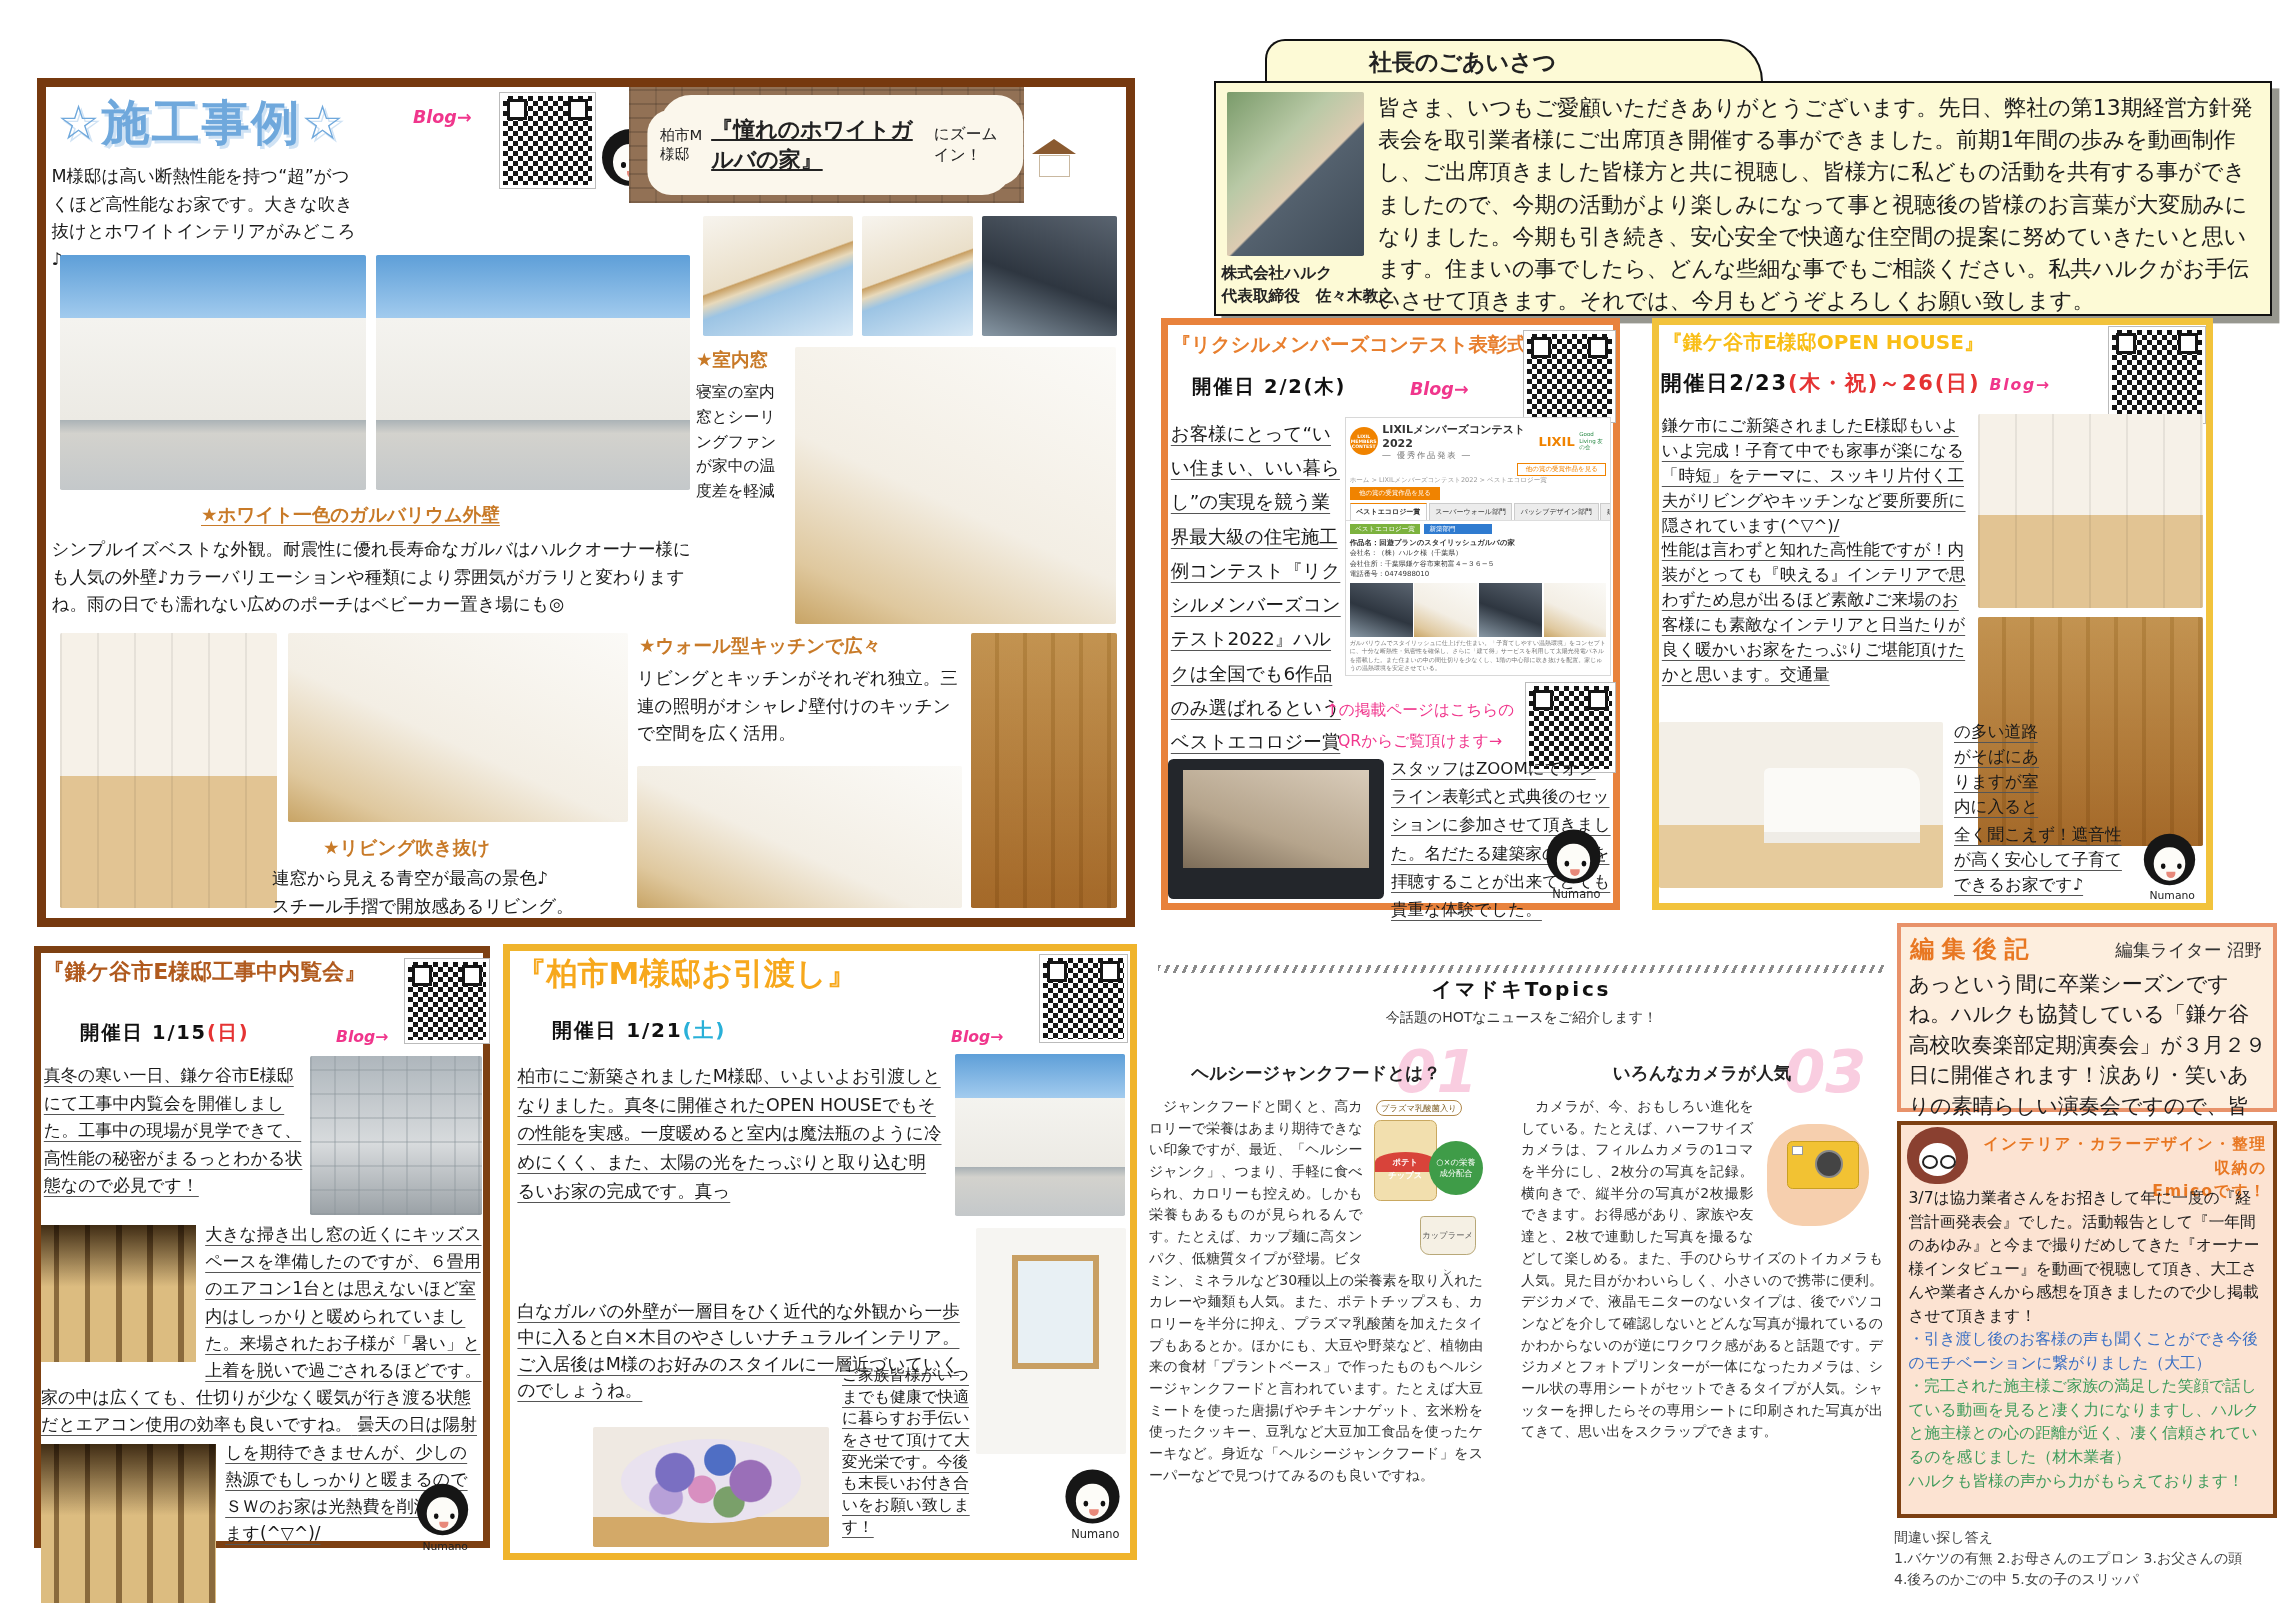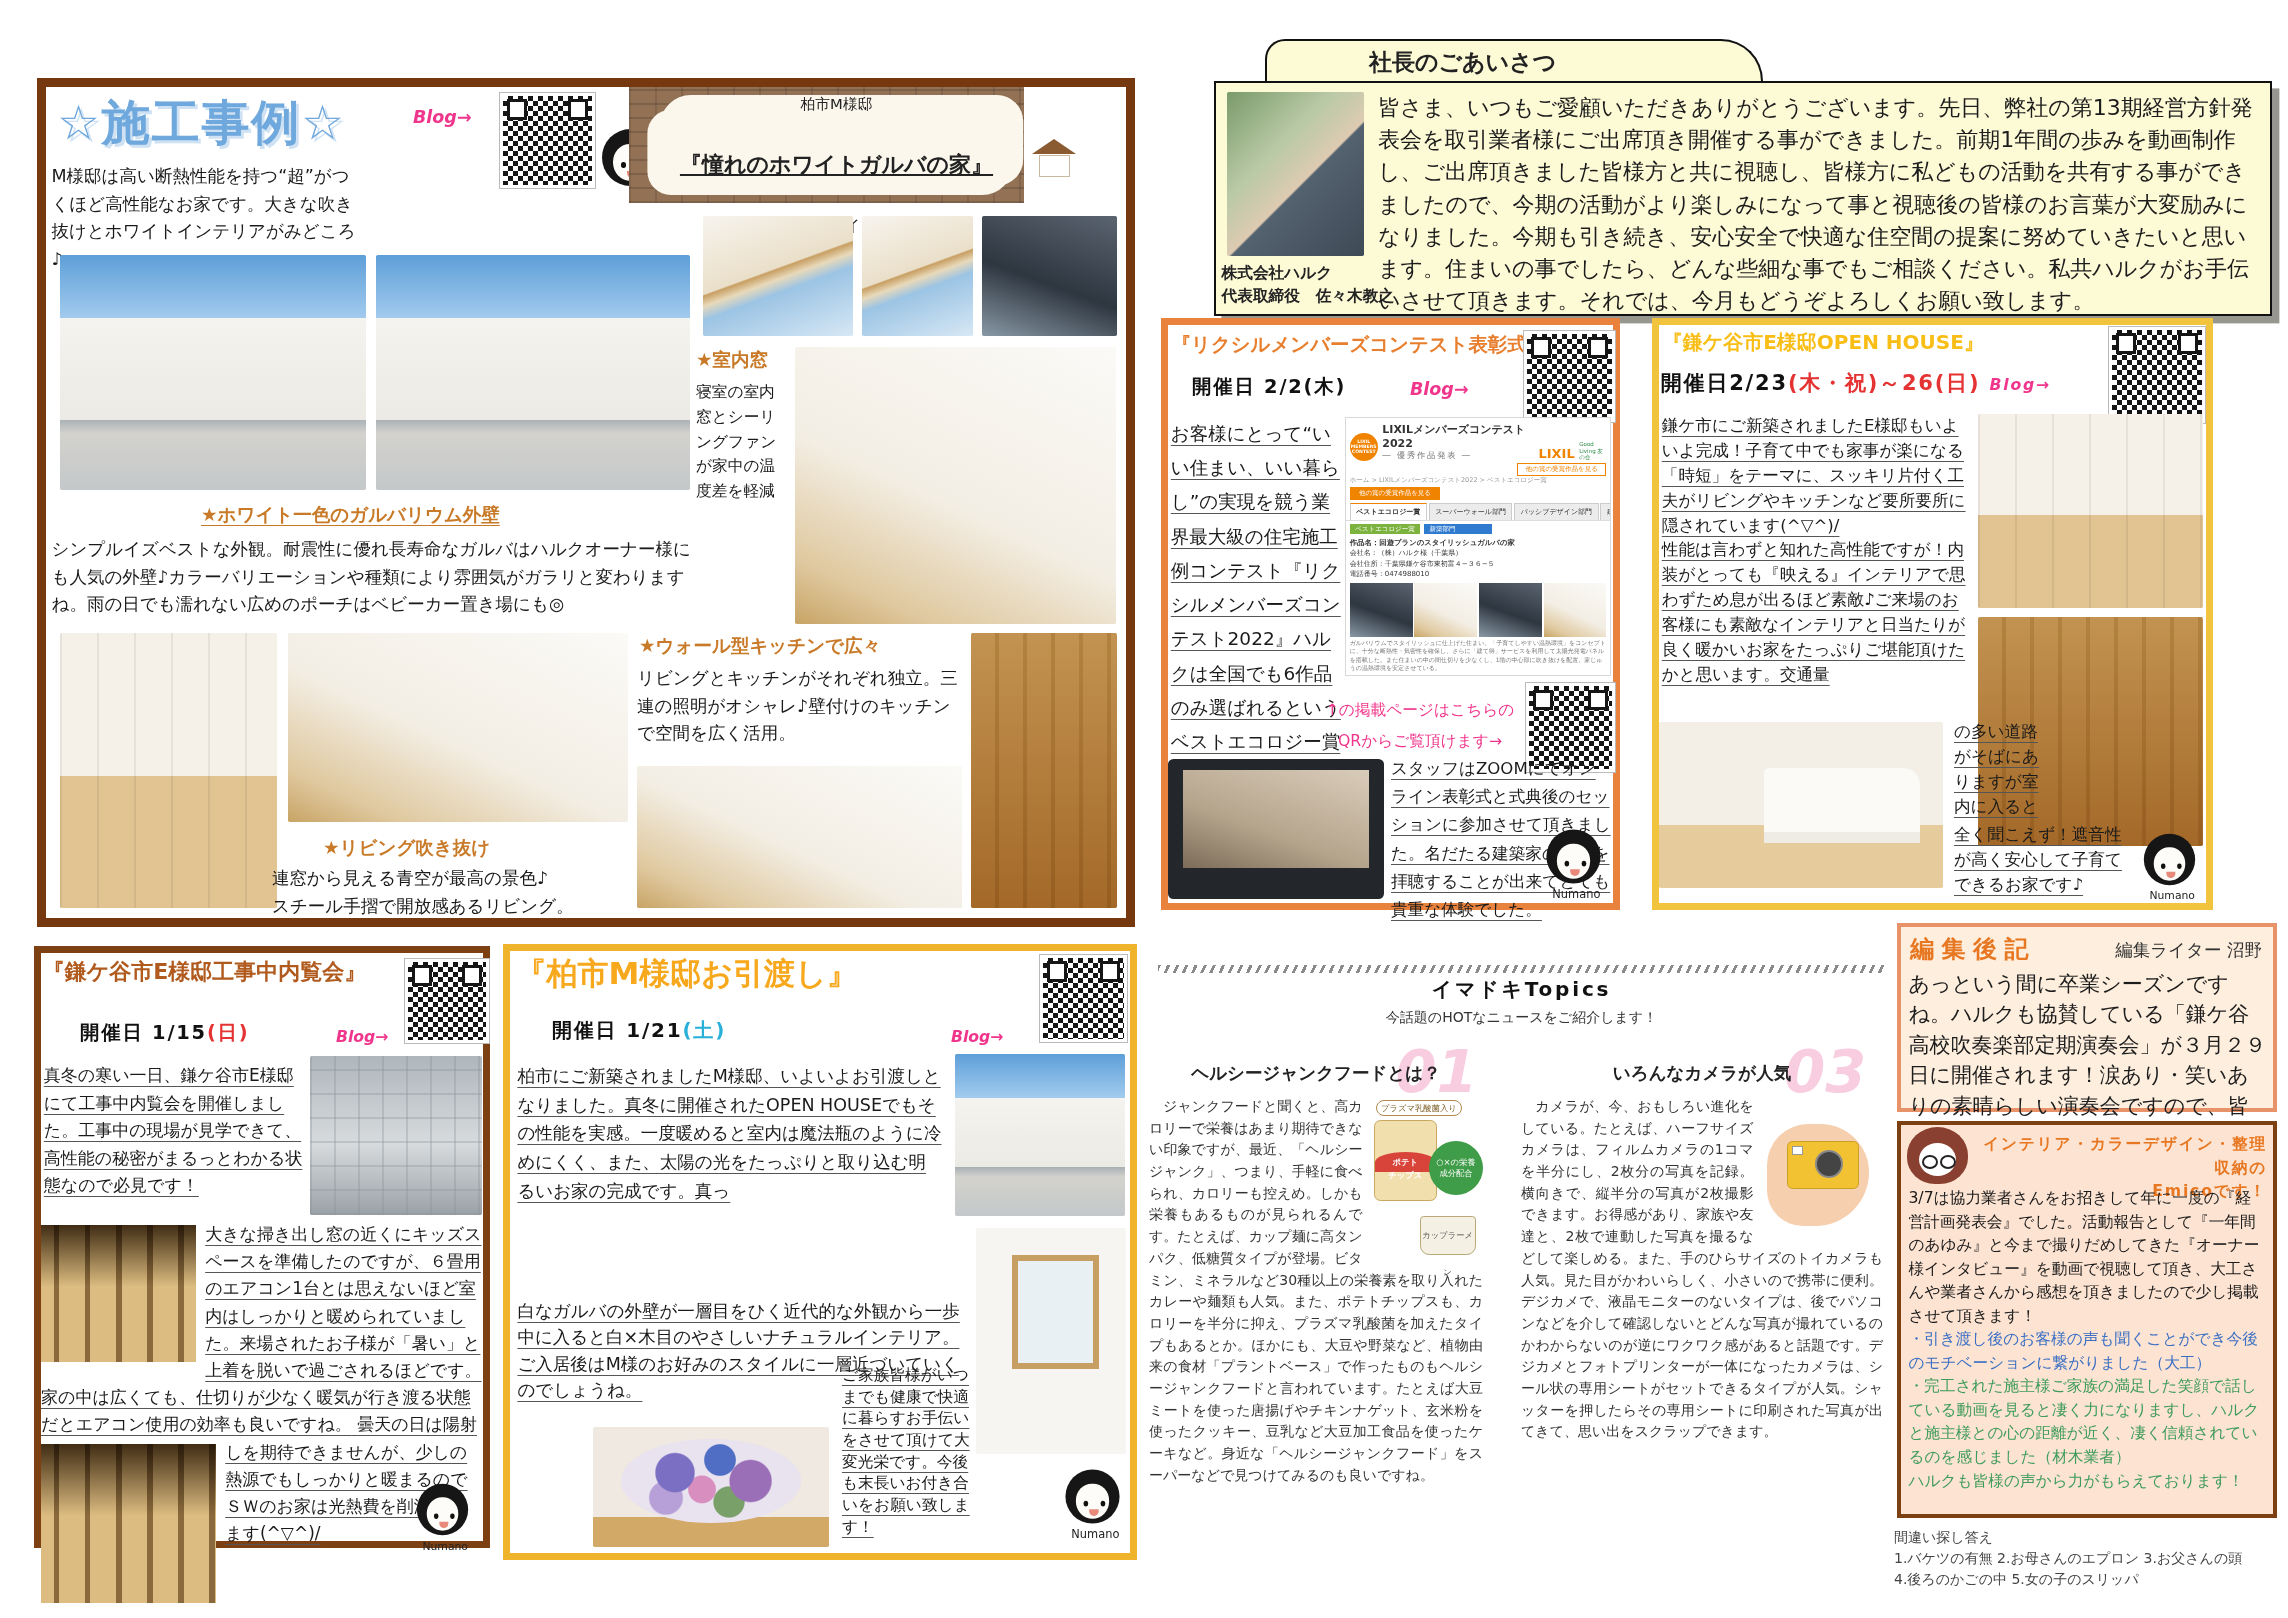--- a/index.html
+++ b/index.html
@@ -56,39 +56,39 @@
      background:radial-gradient(circle at 30% 40%,#7a6fc2 0 14%,transparent 15%),radial-gradient(circle at 55% 25%,#4f6ec4 0 13%,transparent 14%),radial-gradient(circle at 72% 50%,#9a6fb8 0 15%,transparent 16%),radial-gradient(circle at 45% 60%,#d88fc0 0 12%,transparent 13%),radial-gradient(circle at 60% 75%,#7aa06a 0 12%,transparent 13%),radial-gradient(circle at 25% 70%,#b7a0d8 0 11%,transparent 12%),#e9e2ef;}
   .ph-portrait{background:linear-gradient(135deg,#7a9b6a 0%,#b9c9a6 35%,#ddcbb2 55%,#54616e 56%,#3e4a56 100%);}
   .ph-bench{background:linear-gradient(180deg,#f3efe7 0 62%,#e6cb9c 62% 100%);}
   .ph-bench::after{content:"";position:absolute;right:8%;top:28%;width:55%;height:45%;background:#fbfaf7;border-radius:5.5px 16.6px 0 0;box-shadow:inset 0 -11px 0 #efece6;}
   
   .seko-title{font-size:48px;font-weight:bold;color:#6fa8dc;text-shadow:2.8px 2.8px 0 #cfe2f4;letter-spacing:1.8px;}
   .sec-head{font-size:18.5px;font-weight:bold;color:#c87a28;}
   .hbody{font-size:17.5px;line-height:1.58;color:#1a1a1a;}
   .banner{position:absolute;background:#927155;background-image:repeating-linear-gradient(0deg,#00000026 0 1.8px,transparent 1.8px 14px),repeating-linear-gradient(90deg,#0000001c 0 1.8px,transparent 1.8px 26px);}
   .cloud{position:absolute;left:31px;top:8.3px;right:11px;bottom:8.3px;background:#fbf7ec;border-radius:31px;
-         box-shadow:-20px 7.4px 0 -7.4px #fbf7ec,14.8px -4.6px 0 -4.6px #fbf7ec;display:flex;flex-direction:column;align-items:center;justify-content:flex-start;gap:36px;}
+         box-shadow:-20px 7.4px 0 -7.4px #fbf7ec,14.8px -4.6px 0 -4.6px #fbf7ec;display:flex;flex-direction:row;align-items:center;justify-content:flex-start;}
   .house-icon{position:absolute;width:44px;height:39px;}
   .house-icon .hi-roof{position:absolute;left:0;top:0;width:0;height:0;border-left:22px solid transparent;border-right:22px solid transparent;border-bottom:15.7px solid #8a5a30;}
   .house-icon .hi-body{position:absolute;left:6.5px;top:15.7px;width:29.5px;height:20px;background:#fff;border:1.8px solid #c9b8a0;}
   
   .pres-tab{position:absolute;left:51px;top:0;width:498px;height:44px;background:#fdfad6;border:2.8px solid #111;border-bottom:none;border-radius:20px 42px 0 0;box-sizing:border-box;display:flex;align-items:center;padding-left:102px;font-size:23px;font-weight:bold;}
   .pres-main{position:absolute;left:0;top:42px;width:1058px;height:235px;background:#fdfad6;border:2.8px solid #111;box-sizing:border-box;box-shadow:7.4px 7.4px 0 #97978f;}
   .pres-body{position:absolute;left:162px;top:9.2px;width:879px;font-size:22px;line-height:1.46;color:#1c1c1c;}
   .pres-cap{font-size:15.7px;font-weight:bold;line-height:1.45;}
   
   .bx-title-or{font-size:19.4px;font-weight:bold;color:#e87f2e;}
   .bx-title-ye{font-size:20px;font-weight:bold;color:#f9be16;}
   .bx-title-br{font-size:22px;font-weight:bold;color:#b05a1e;}
   .bx-title-ye2{font-size:31px;font-weight:bold;color:#f7a81c;}
   .dt{font-size:19.4px;font-weight:bold;color:#111;letter-spacing:1.8px;}
   .dt .red{color:#e53333;} .dt .cyan{color:#29b0d8;}
   
   .lx-shot{position:absolute;background:#fff;border:0.9px solid #d8d8d8;font-size:7.4px;color:#333;overflow:hidden;}
-  .ls-head{display:flex;align-items:flex-end;gap:4.6px;padding:3.7px 3.7px 1.8px;}
+  .ls-head{display:flex;align-items:center;gap:4.6px;padding:3.7px 3.7px 1.8px;}
   .ls-badge{width:28px;height:28px;border-radius:50%;background:#f08300;color:#fff;font-size:4.6px;font-weight:bold;display:flex;align-items:center;justify-content:center;text-align:center;flex:none;}
   .ls-t1{font-size:11px;font-weight:bold;}
   .ls-t2{font-size:8.3px;color:#777;letter-spacing:1.8px;}
   .ls-logo{font-size:13px;font-weight:bold;color:#f08300;margin-left:auto;}
   .ls-gl{font-size:5.5px;color:#2a8a46;width:31px;line-height:1.2;}
   .ls-row{padding:0.9px 3.7px;}
   .ls-btn-outline{display:inline-block;border:0.9px solid #f08300;color:#f08300;font-size:6.5px;padding:0.9px 7.4px;float:right;}
   .ls-crumb{font-size:6.5px;color:#999;clear:both;}
   .ls-btn{display:inline-block;background:#f08300;color:#fff;font-size:6.5px;padding:1.8px 9.2px;}
   .ls-tabs{display:flex;gap:1.8px;padding:2.8px 3.7px 0;}

